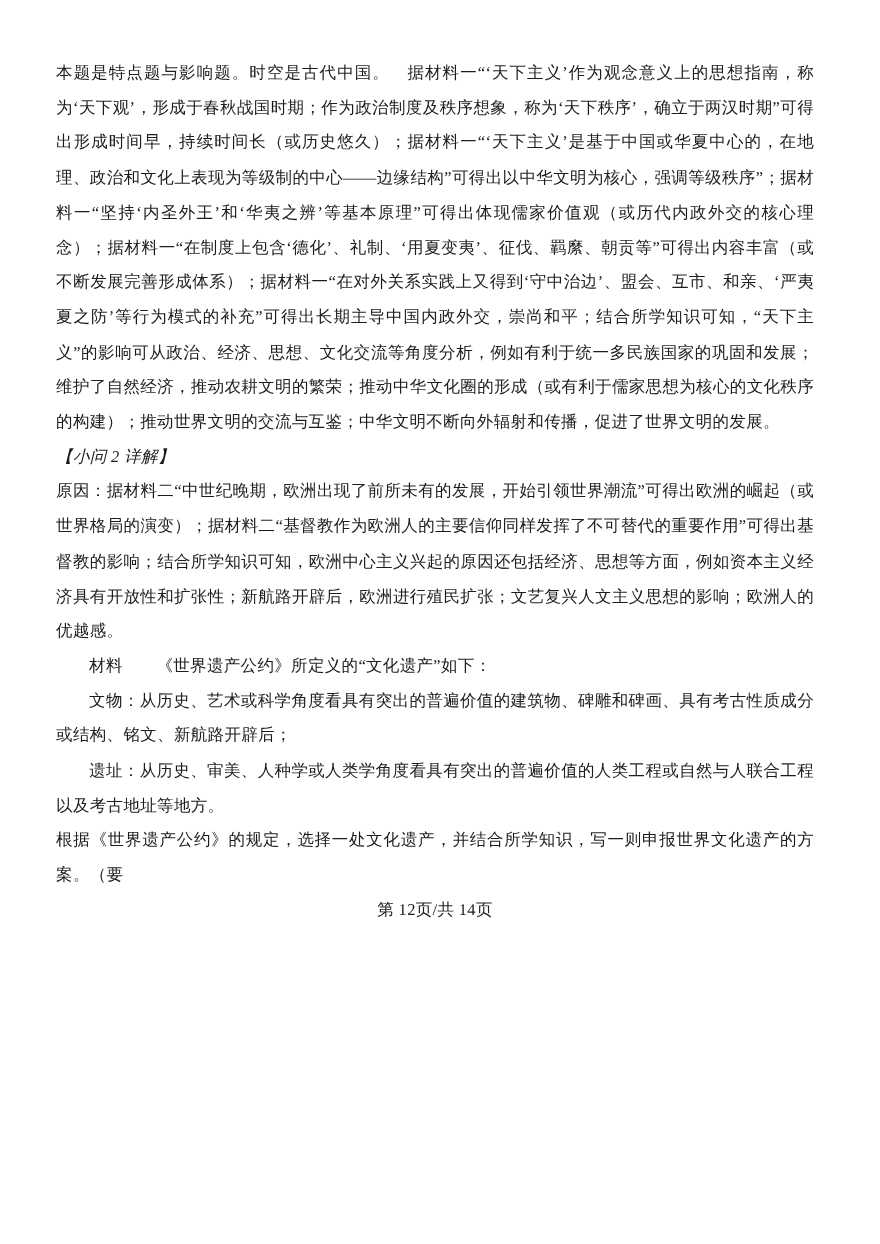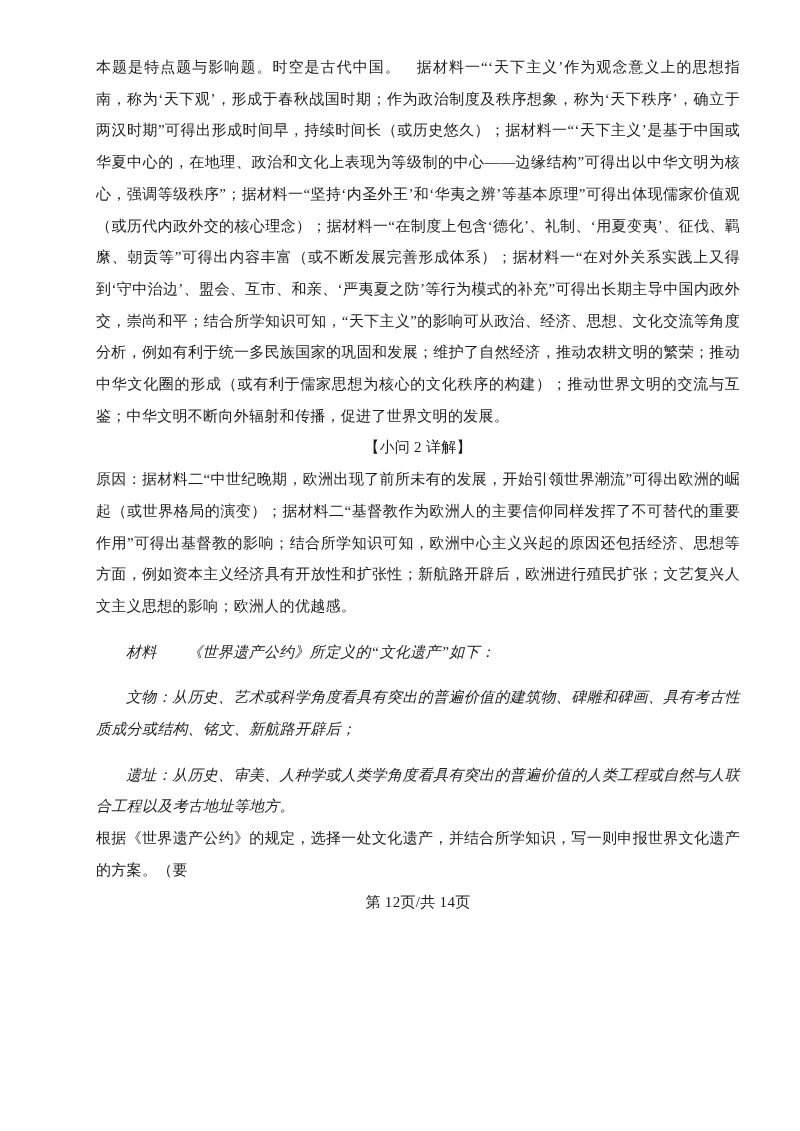--- a/index.html
+++ b/index.html
@@ -11,39 +11,38 @@
     width: 800px;
     height: 1131px;
     overflow: hidden;
     font-family: "Liberation Serif", "DejaVu Serif", serif;
     color: #1c1c1c;
   }
   .page {
     box-sizing: border-box;
     width: 800px;
     height: 1131px;
-    padding: 52px 60px 0 96px;
+    padding: 52px 60px 0 51px;
     background: #ffffff;
   }
   .doc {
     font-size: 15px;
     line-height: 31.7px;
     letter-spacing: 0.3px;
   }
   .para {
     margin: 0;
     text-align: justify;
   }
   .heading {
-    text-align: center;
+    text-align: left;
+    font-style: italic;
   }
   .material {
-    font-style: italic;
     text-indent: 2em;
-    margin-top: 14px;
   }
   .footer {
     margin-top: 0;
     text-align: center;
     font-size: 15px;
     line-height: 31.7px;
     letter-spacing: 0.3px;
   }
 </style>
 </head>

